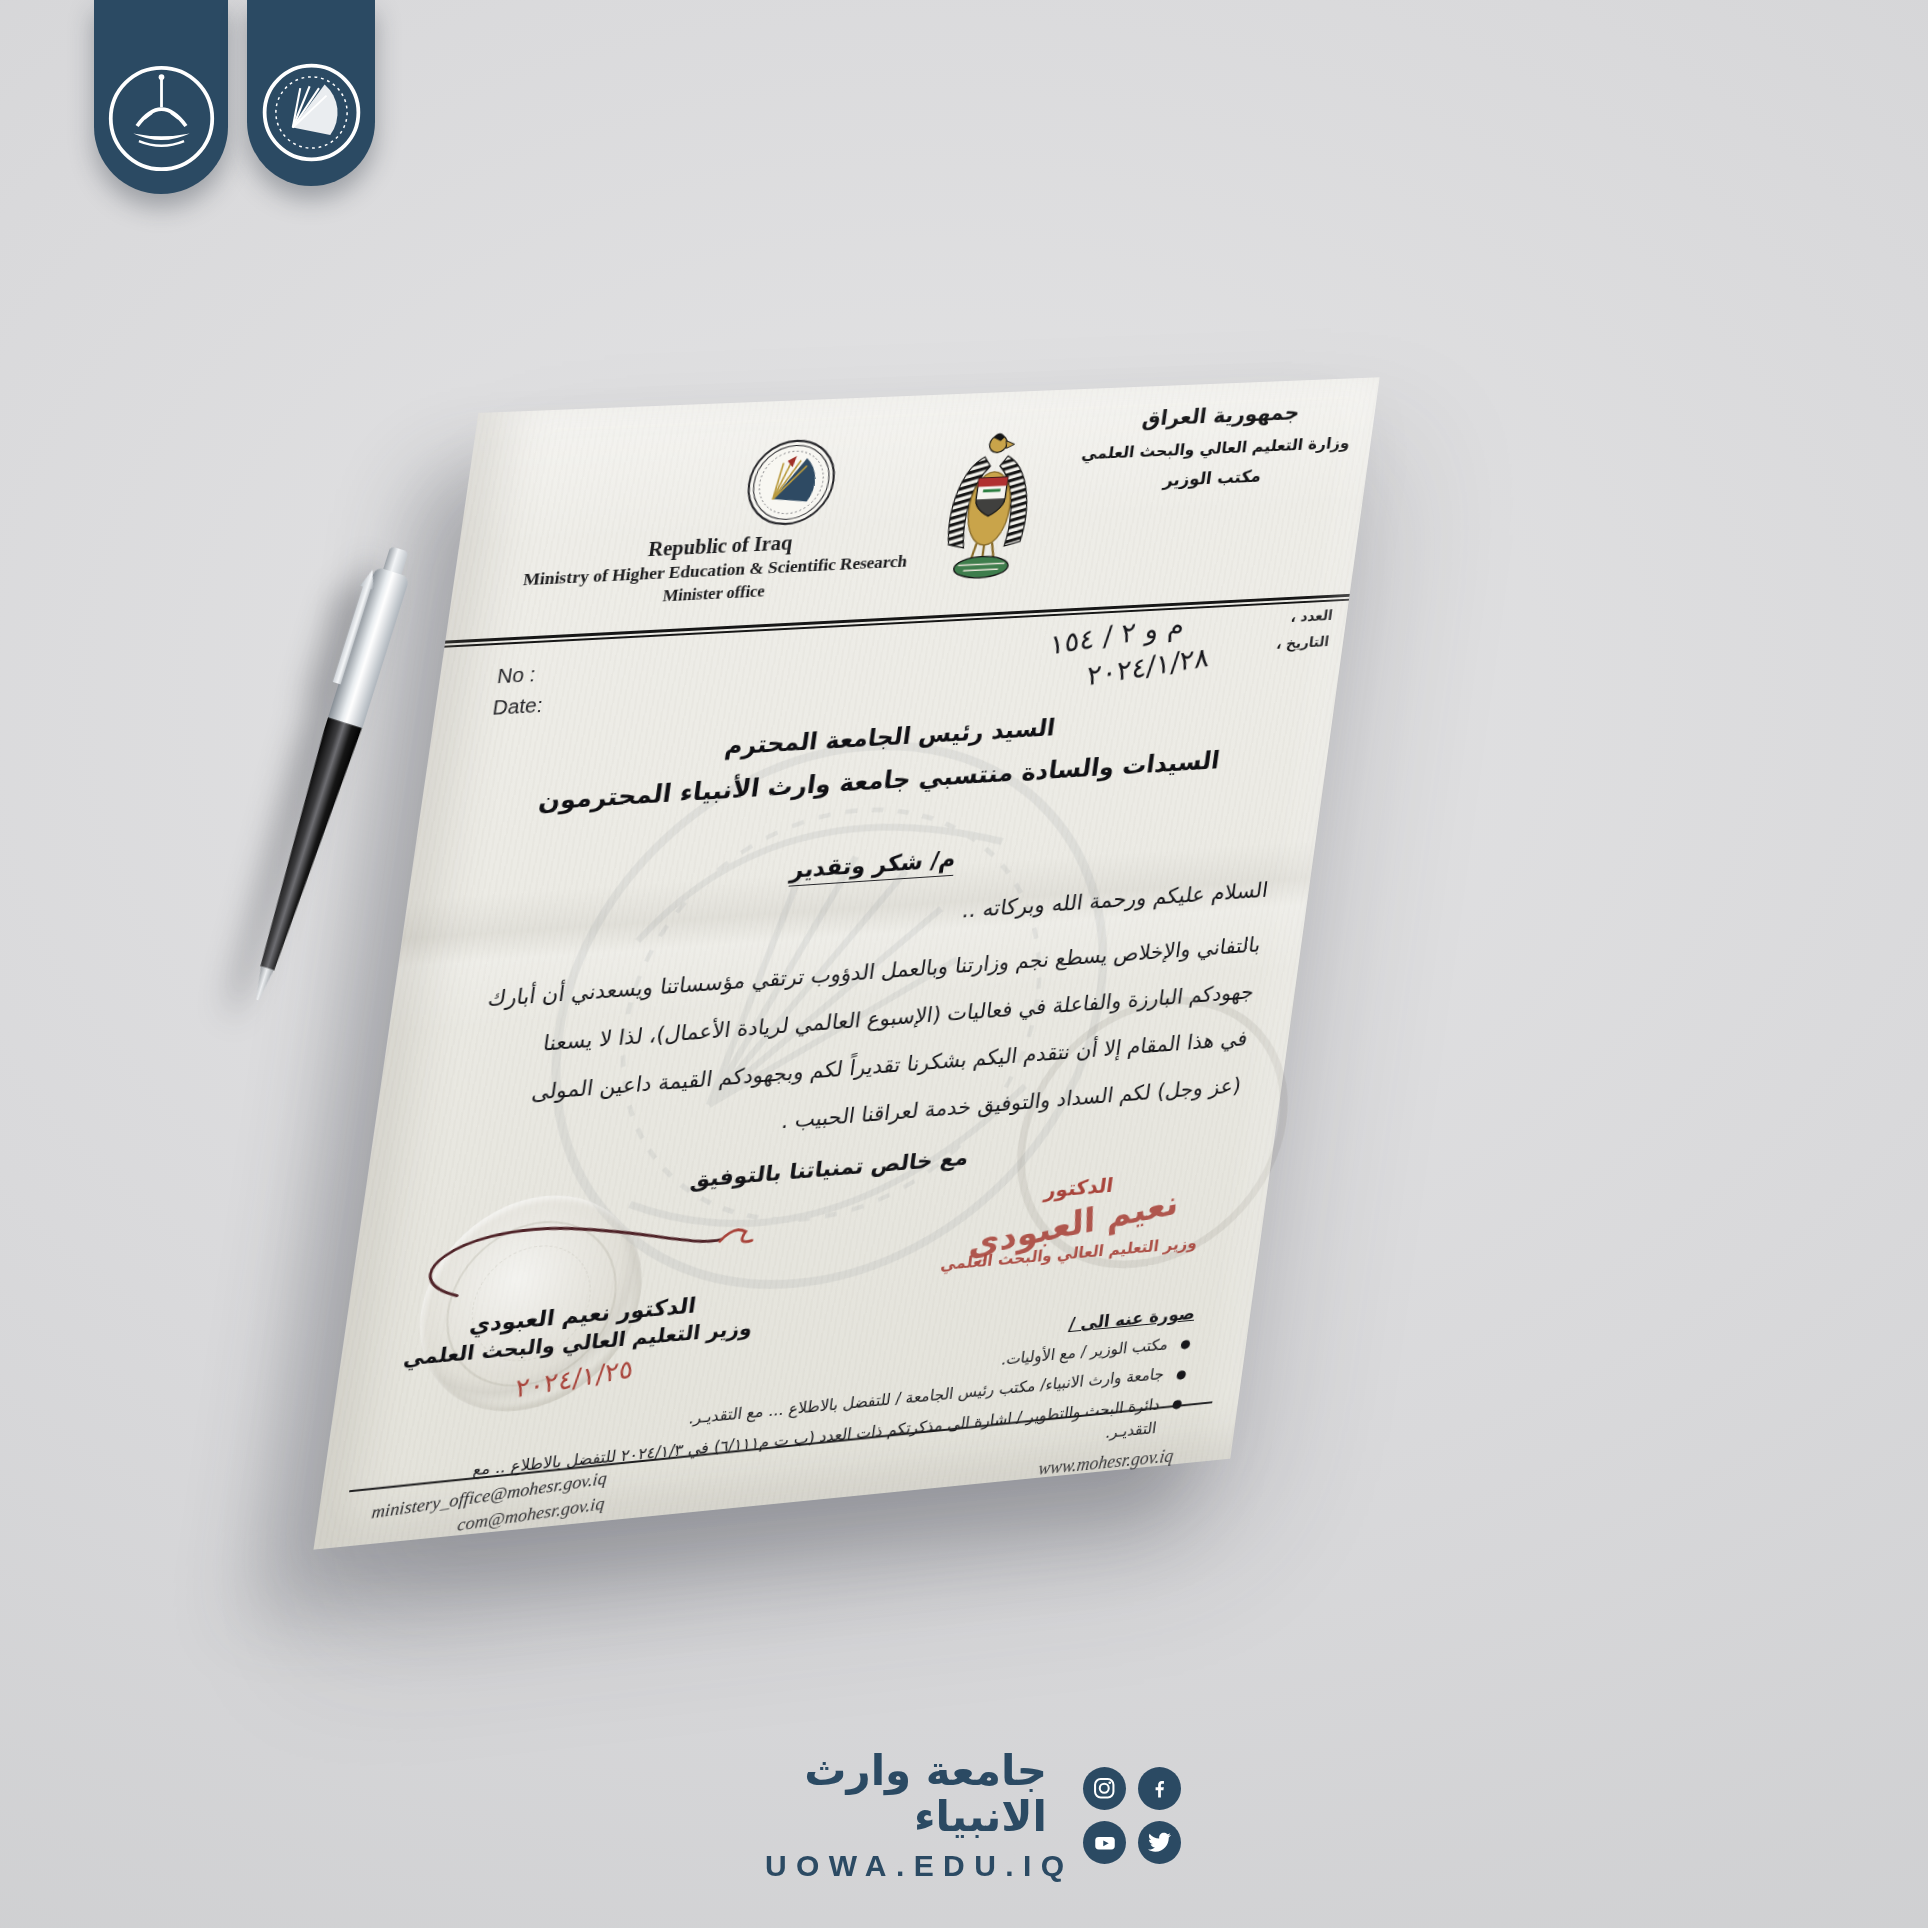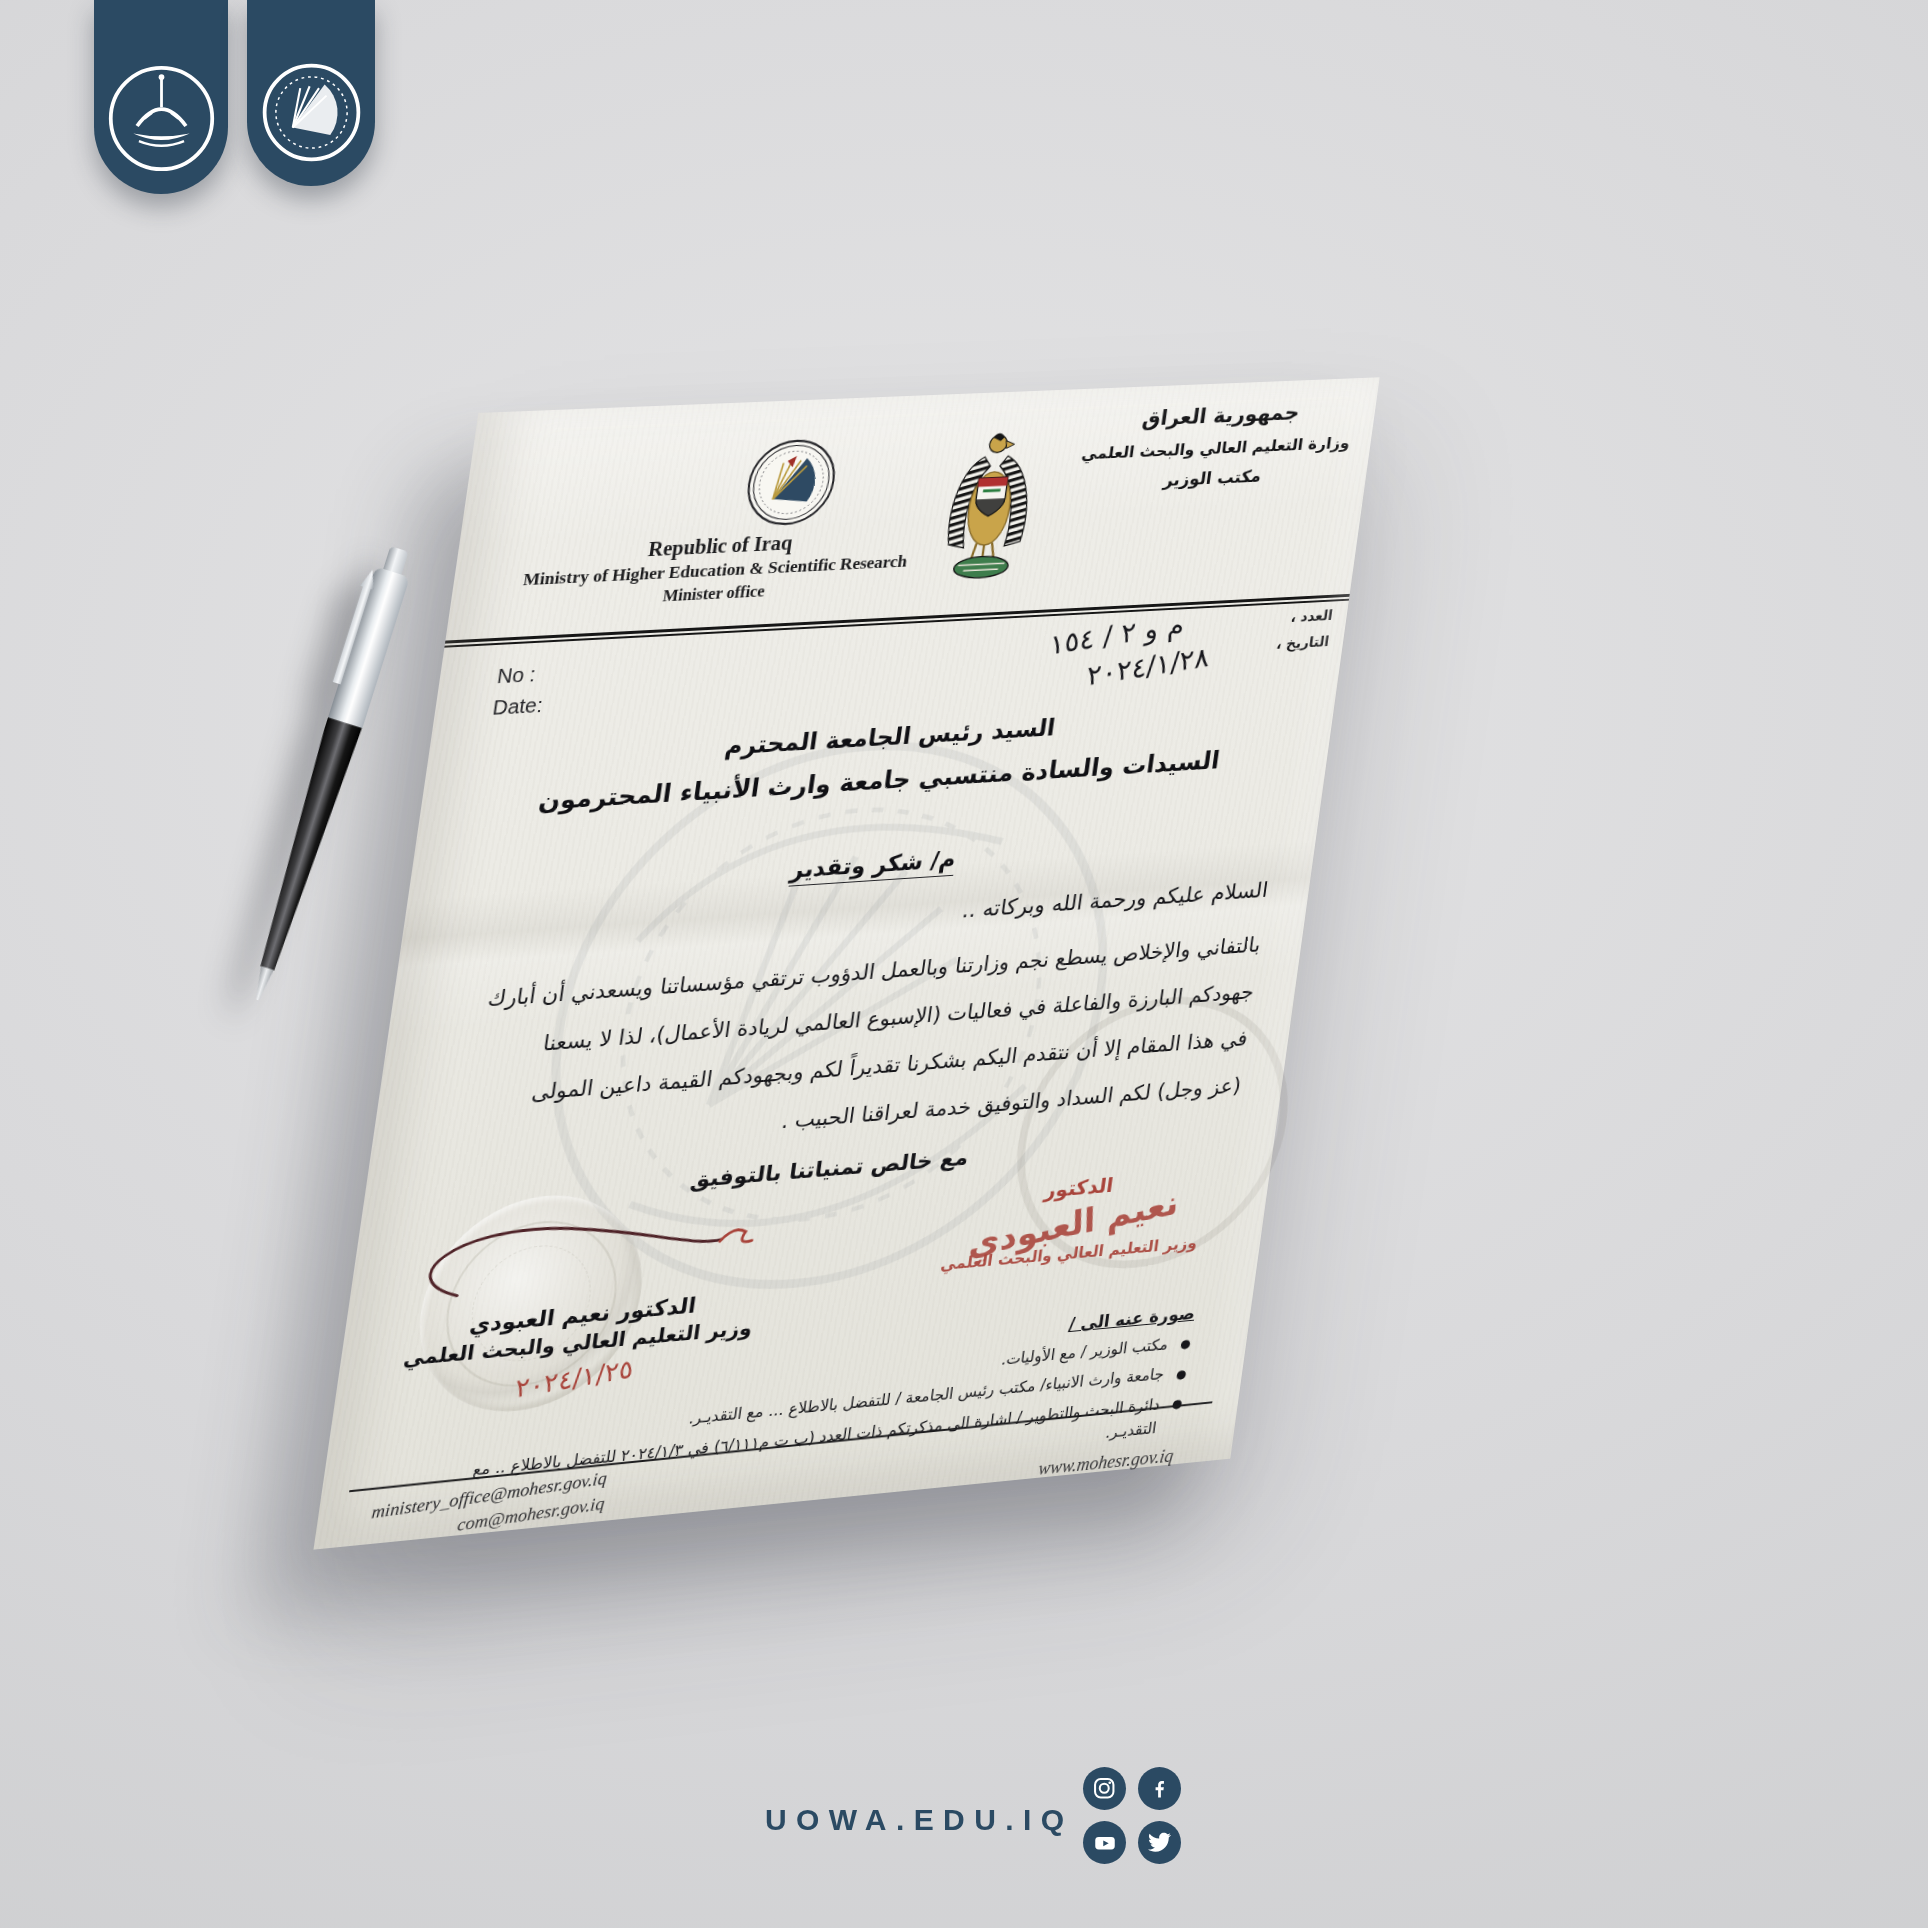--- a/index.html
+++ b/index.html
@@ -299,20 +299,21 @@
   <div class="plunger"></div>
   <div class="cap">
     <div class="clip"></div>
   </div>
   <div class="barrel"></div>
   <div class="tip"></div>
 </div>
 
 <div class="brand">
   <div class="txt">
+    <div class="nm">جامعة وارث الانبياء</div>
     <div class="dm">UOWA.EDU.IQ</div>
   </div>
   <div class="div"></div>
   <div class="sgrid">
     <div class="scirc">
       <svg width="24.5" height="24.5" viewBox="0 0 24 24" fill="none" stroke="#ffffff" stroke-width="2">
         <rect x="3" y="3" width="18" height="18" rx="5.5"></rect>
         <circle cx="12" cy="12" r="4.4"></circle>
         <circle cx="17.4" cy="6.6" r="1.3" fill="#ffffff" stroke="none"></circle>
       </svg>

